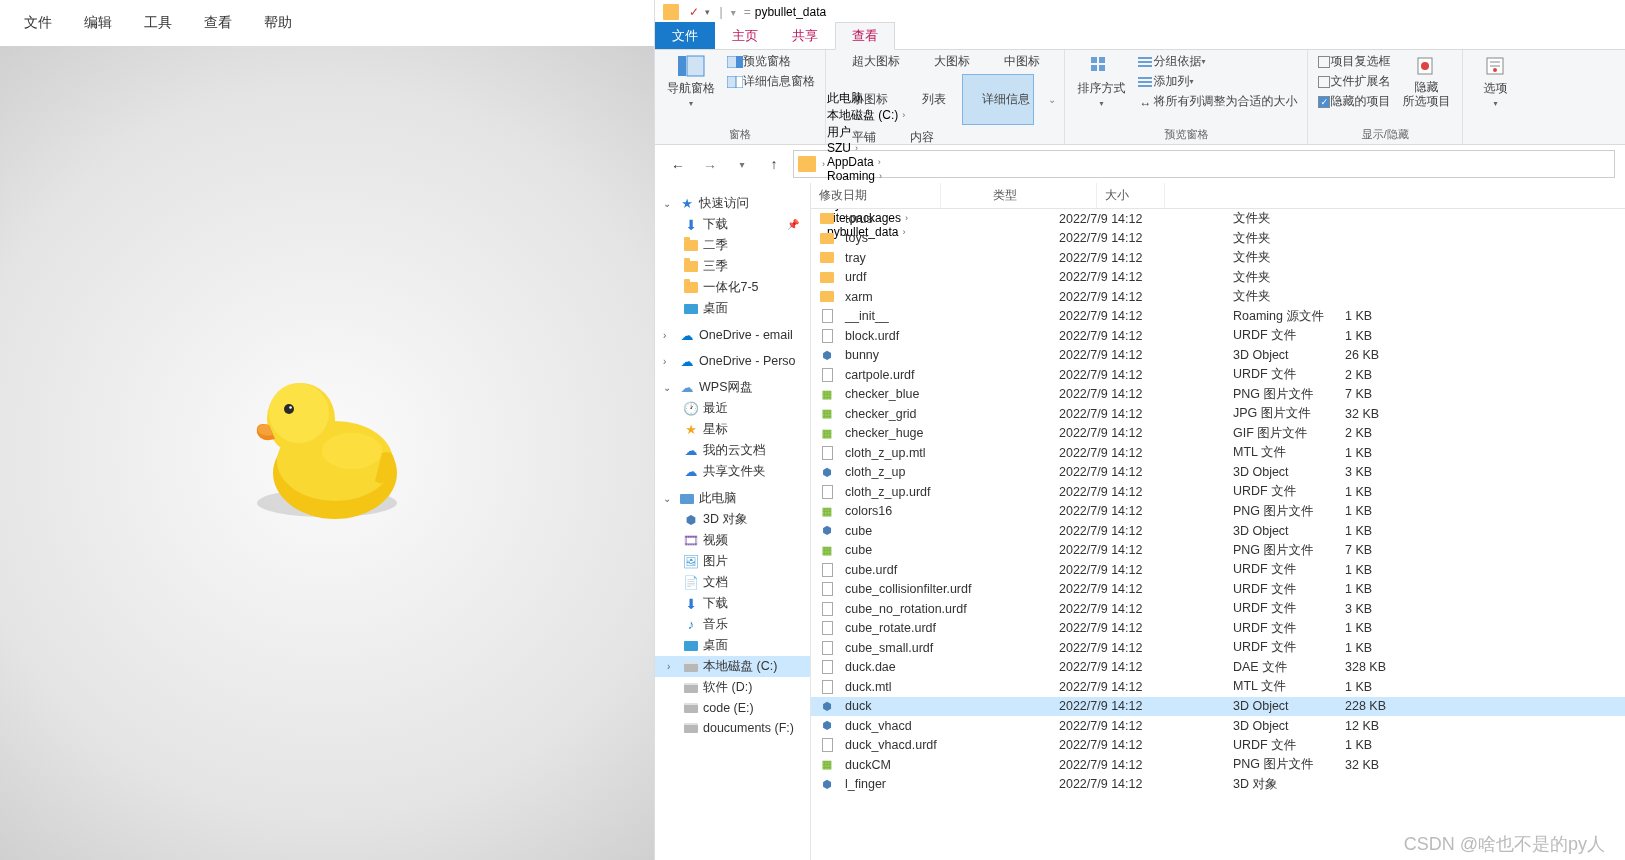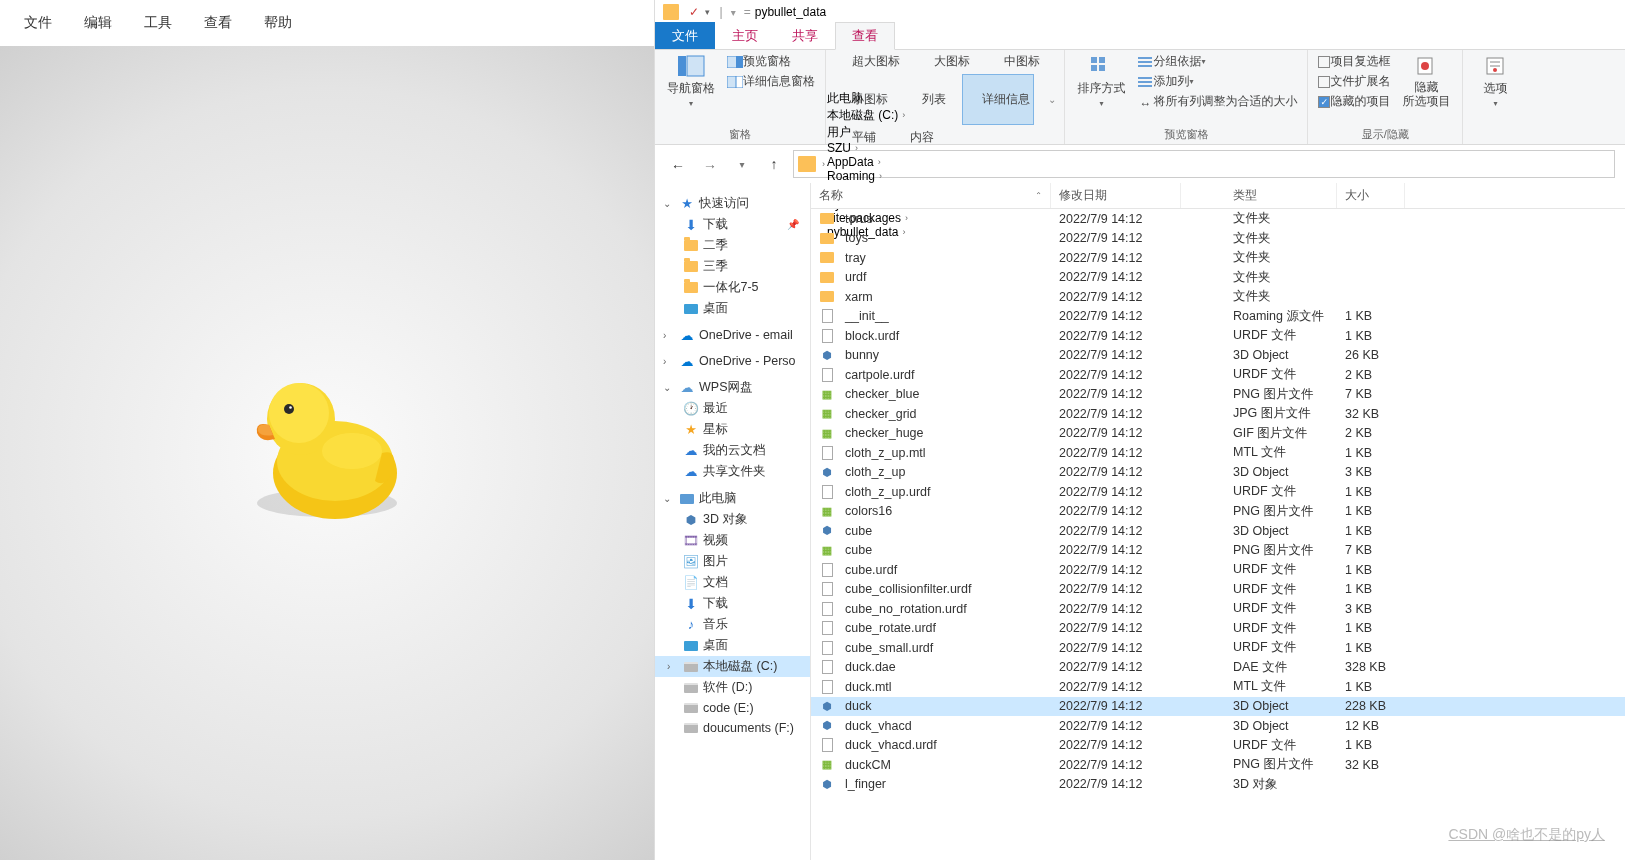--- a/index.html
+++ b/index.html
@@ -92,21 +92,21 @@
     .list-header .sort { margin-left: auto; font-size: 8px; color: #666; }
     .file-row { display: flex; align-items: center; padding: 0 4px 0 8px; height: 19.5px; cursor: default; color: #333; }
     .file-row.selected { background: #cce8ff; }
     .file-row .col-name { padding-left: 0; }
     .file-row .fic { width: 16px; height: 16px; margin-right: 6px; display: flex; align-items: center; justify-content: center; font-size: 11px; }
     .fic-folder { width: 14px; height: 11px; background: #fcc058; border-radius: 1px; }
     .fic-file { width: 11px; height: 14px; border: 1px solid #aaa; background: #fff; }
     .fic-png { color: #7fba3c; font-size: 11px; font-weight: bold; }
     .fic-3d { color: #4a7fb5; }
     
-    .watermark { position: absolute; right: 20px; bottom: 16px; color: rgba(130,130,130,0.55); font-size: 14px; font-weight: 500; pointer-events: none; text-decoration: underline; }
+    .watermark { position: absolute; right: 20px; bottom: 4px; color: rgba(130,130,130,0.55); font-size: 18px; font-weight: 500; pointer-events: none; }
   </style>
 </head>
 <body>
 
 <div class="left-panel">
   <div class="viewer-menu">
     <span>文件</span>
     <span>编辑</span>
     <span>工具</span>
     <span>查看</span>
@@ -545,24 +545,20 @@
       <div class="tree-item child">
           <span class="ic">
             <div class="ic-disk"></div>
           </span>
           <span>doucuments (F:)</span>
         </div>
     </div>
 
     <div class="file-list">
       <div class="list-header">
-        <div class="col-name">
-            <span>名称</span>
-            <span class="sort">⌃</span>
-          </div>
         <div class="col-date">修改日期</div>
         <div class="col-type">类型</div>
         <div class="col-size">大小</div>
       </div>
       <div id="file-rows">
           <div class="file-row">
     <div class="col-name">
               <span class="fic">
                 <div class="fic-folder"></div>
               </span>

